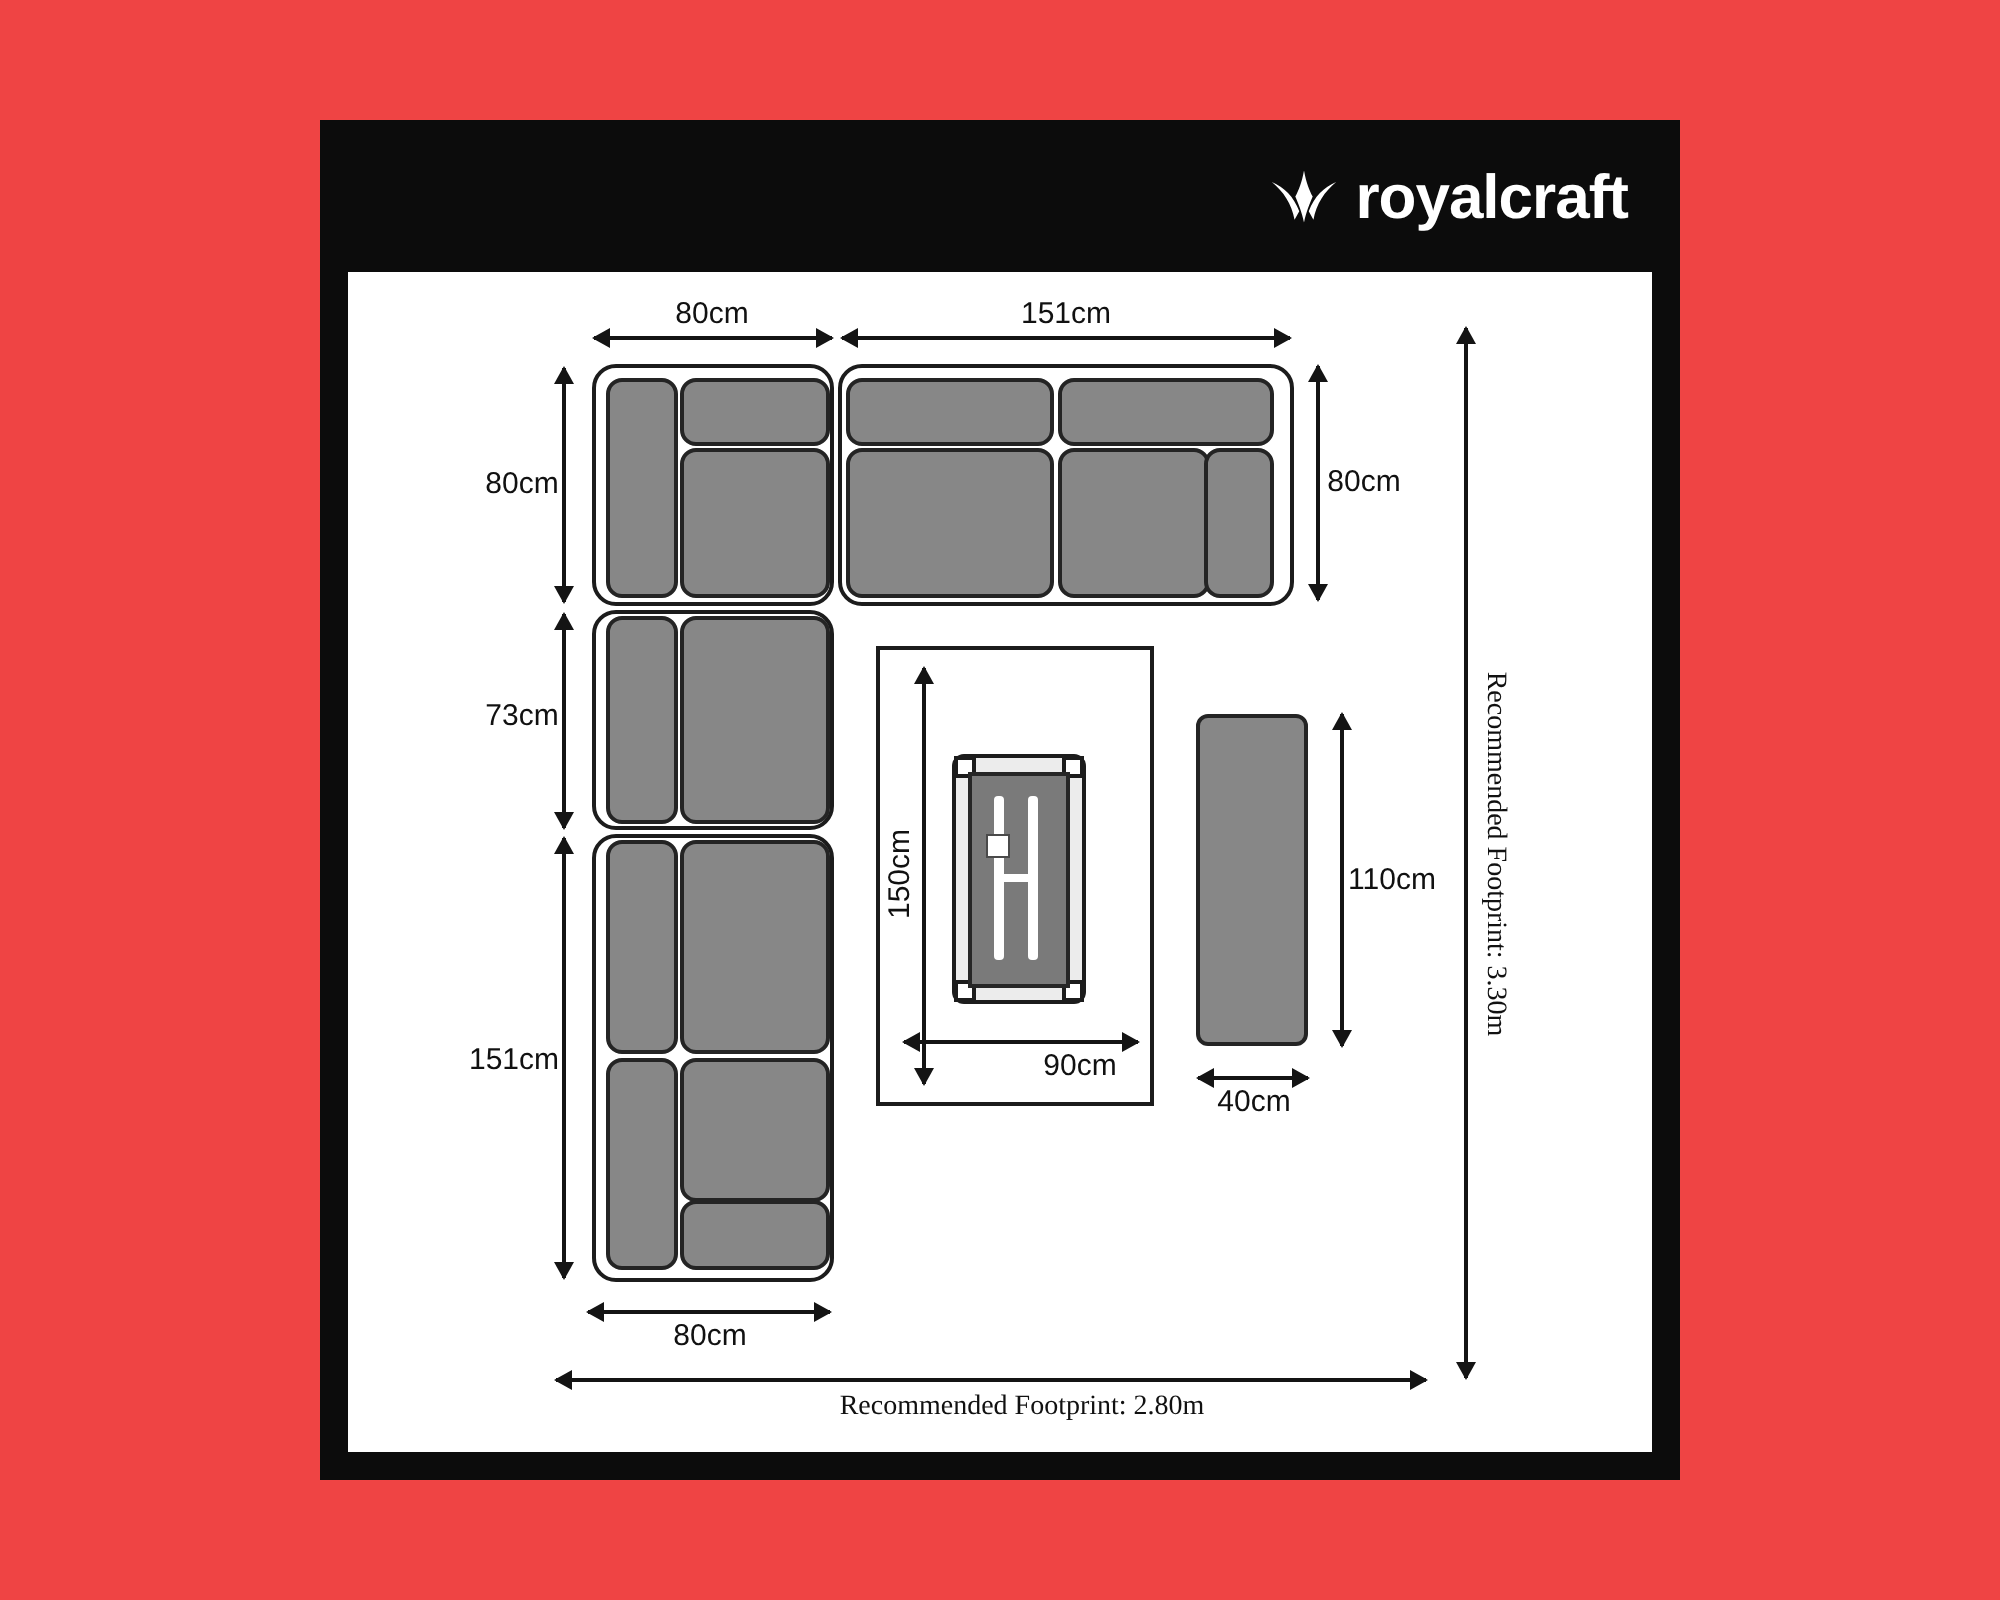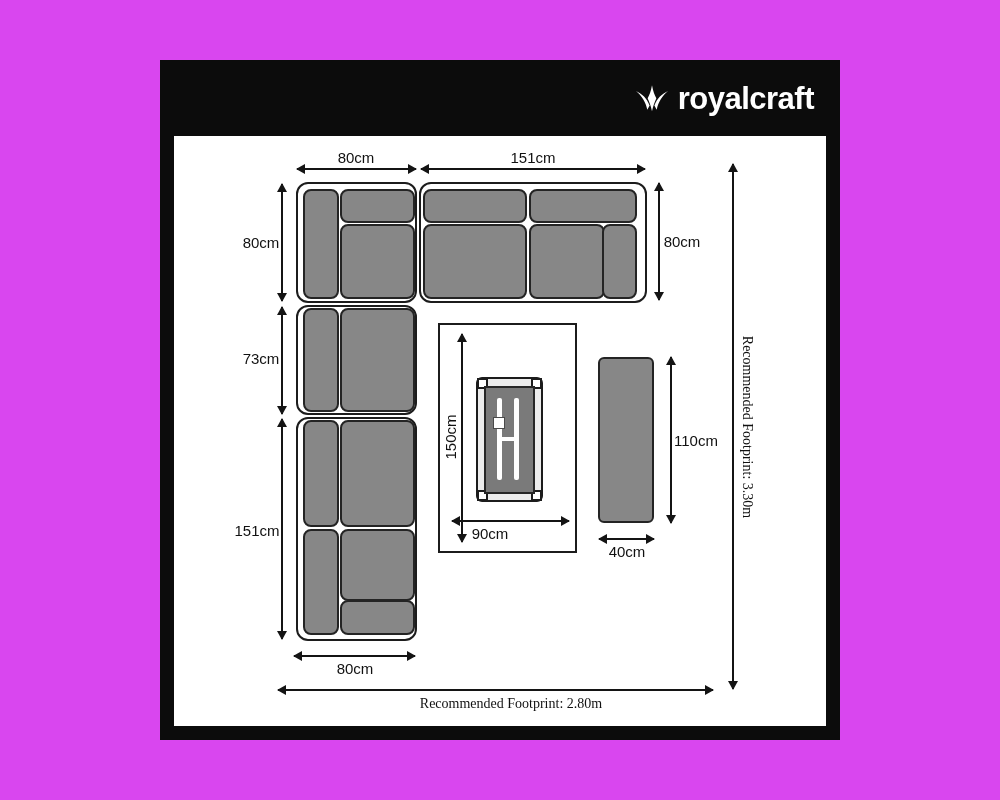--- a/index.html
+++ b/index.html
@@ -1,17 +1,17 @@
 <!DOCTYPE html>
 <html><head>
 <meta charset="utf-8">
 <style>
   html,body { margin:0; padding:0; background:#ffffff; }
   .stage {
-    position:relative; width:1000px; height:800px; background:#d946ef;
+    position:relative; width:1000px; height:800px; background:#ef4444;
     font-family:"Liberation Sans", sans-serif; overflow:hidden;
   }
 
   
   .frame {
     position:absolute; left:160px; top:60px; width:680px; height:680px;
     background:#ffffff; border:14px solid #0c0c0c; box-sizing:border-box;
   }
   .header {
     position:absolute; left:160px; top:60px; width:680px; height:76px;
@@ -146,20 +146,20 @@
   <div class="arr-v" style="left:732px;top:164px;height:525px;"></div>
 
   <div class="dim" style="left:356px;top:157px;">80cm</div>
   <div class="dim" style="left:533px;top:157px;">151cm</div>
   <div class="dim" style="left:261px;top:242px;">80cm</div>
   <div class="dim" style="left:261px;top:358px;">73cm</div>
   <div class="dim" style="left:257px;top:530px;">151cm</div>
   <div class="dim" style="left:682px;top:241px;">80cm</div>
   <div class="dim" style="left:355px;top:668px;">80cm</div>
   <div class="dim rot-ccw" style="left:450px;top:437px;">150cm</div>
-  <div class="dim" style="left:490px;top:533px;">90cm</div>
+  <div class="dim" style="left:540px;top:533px;">90cm</div>
   <div class="dim" style="left:696px;top:440px;">110cm</div>
   <div class="dim" style="left:627px;top:551px;">40cm</div>
 
   <div class="serif-lbl" style="left:496px;top:704px;margin-left:15px;">Recommended Footprint: 2.80m</div>
   <div class="serif-lbl rot-cw" style="left:747px;top:427px;">Recommended Footprint: 3.30m</div>
 
 </div>
 
 </body></html>

